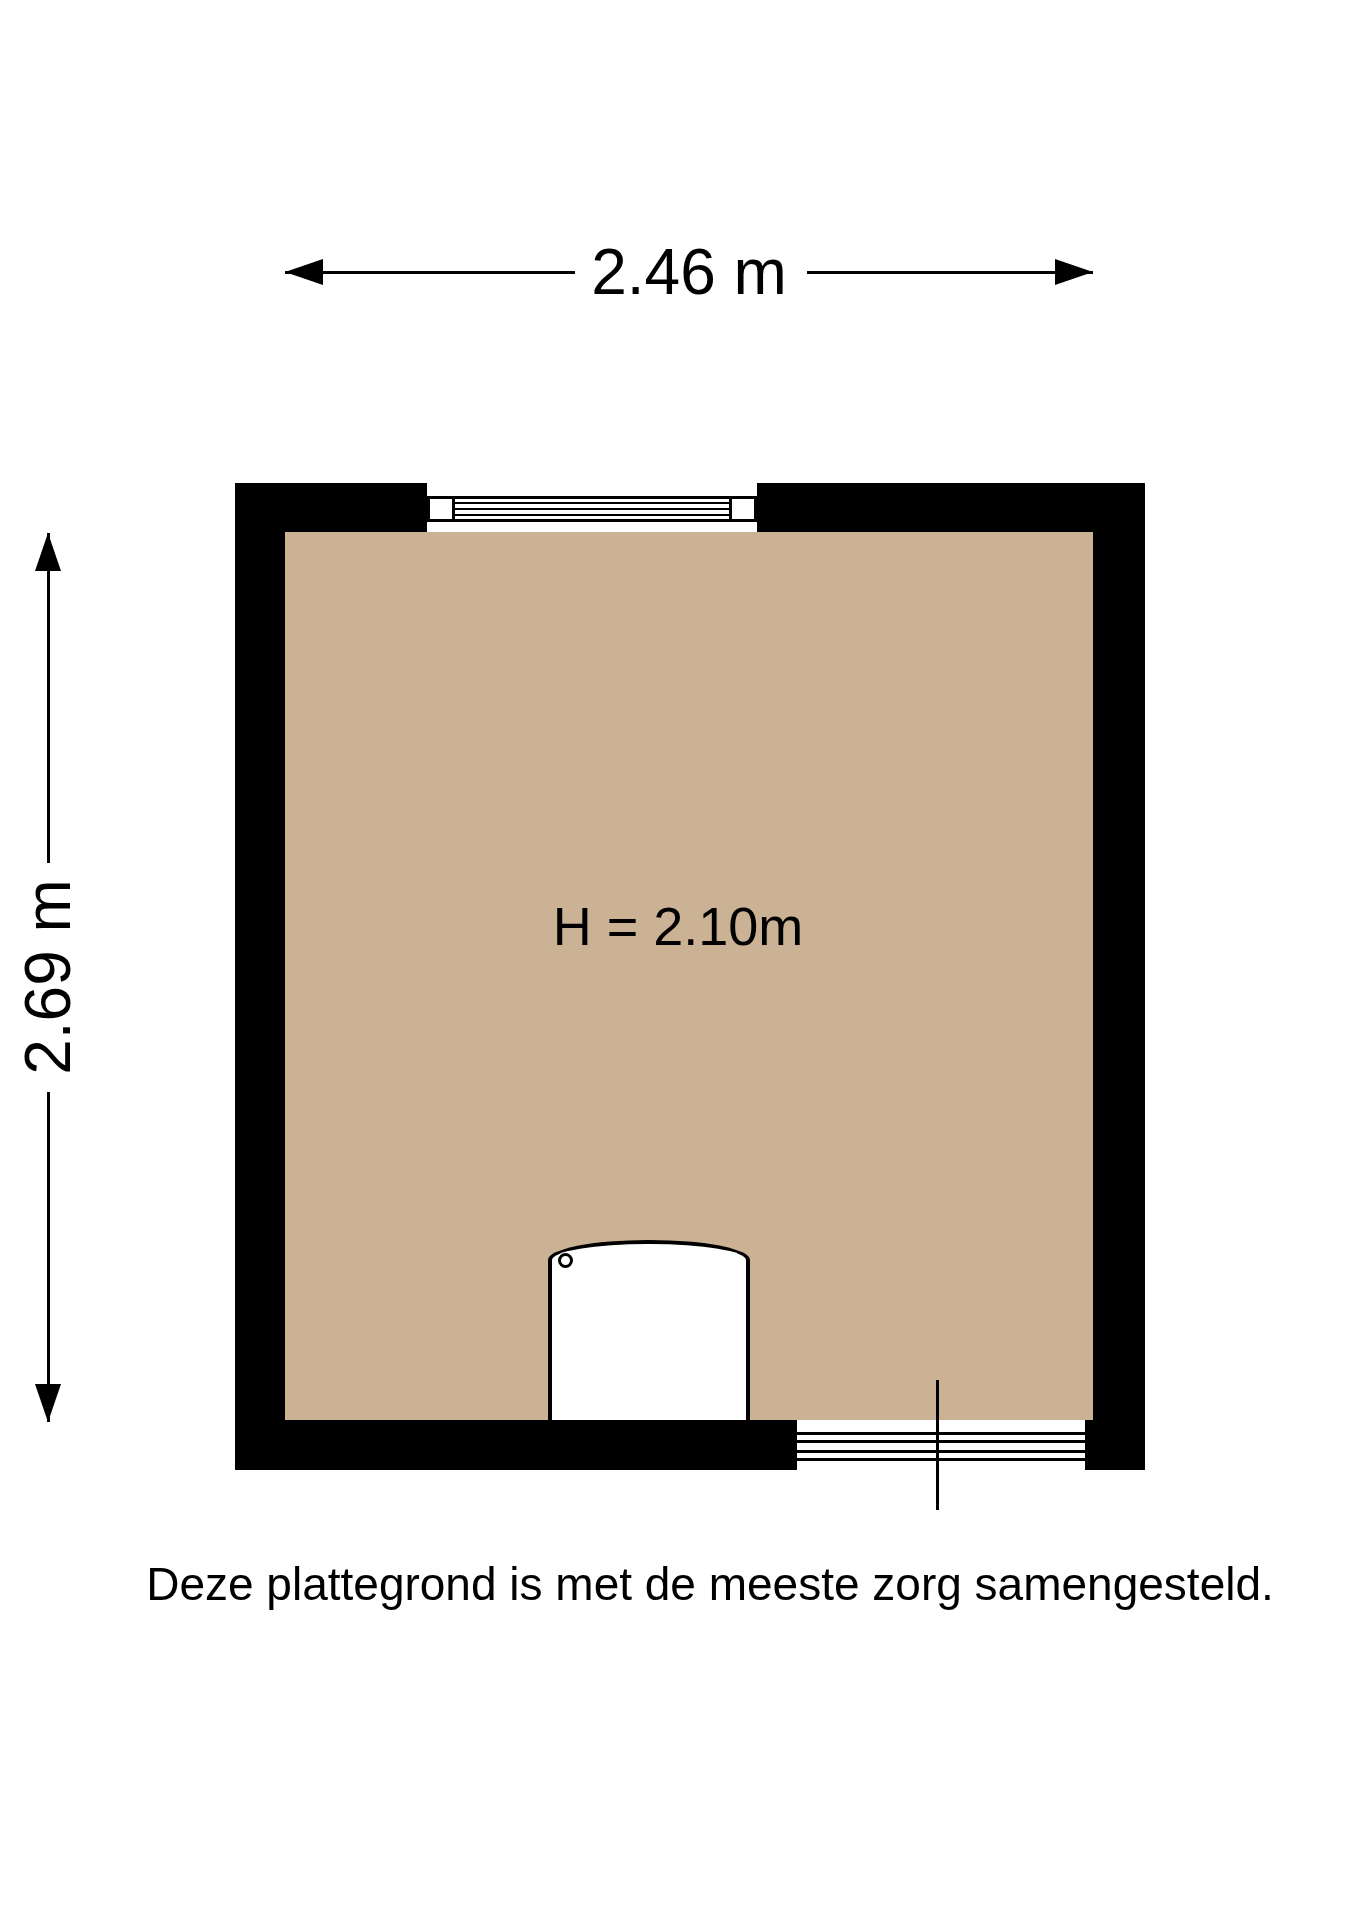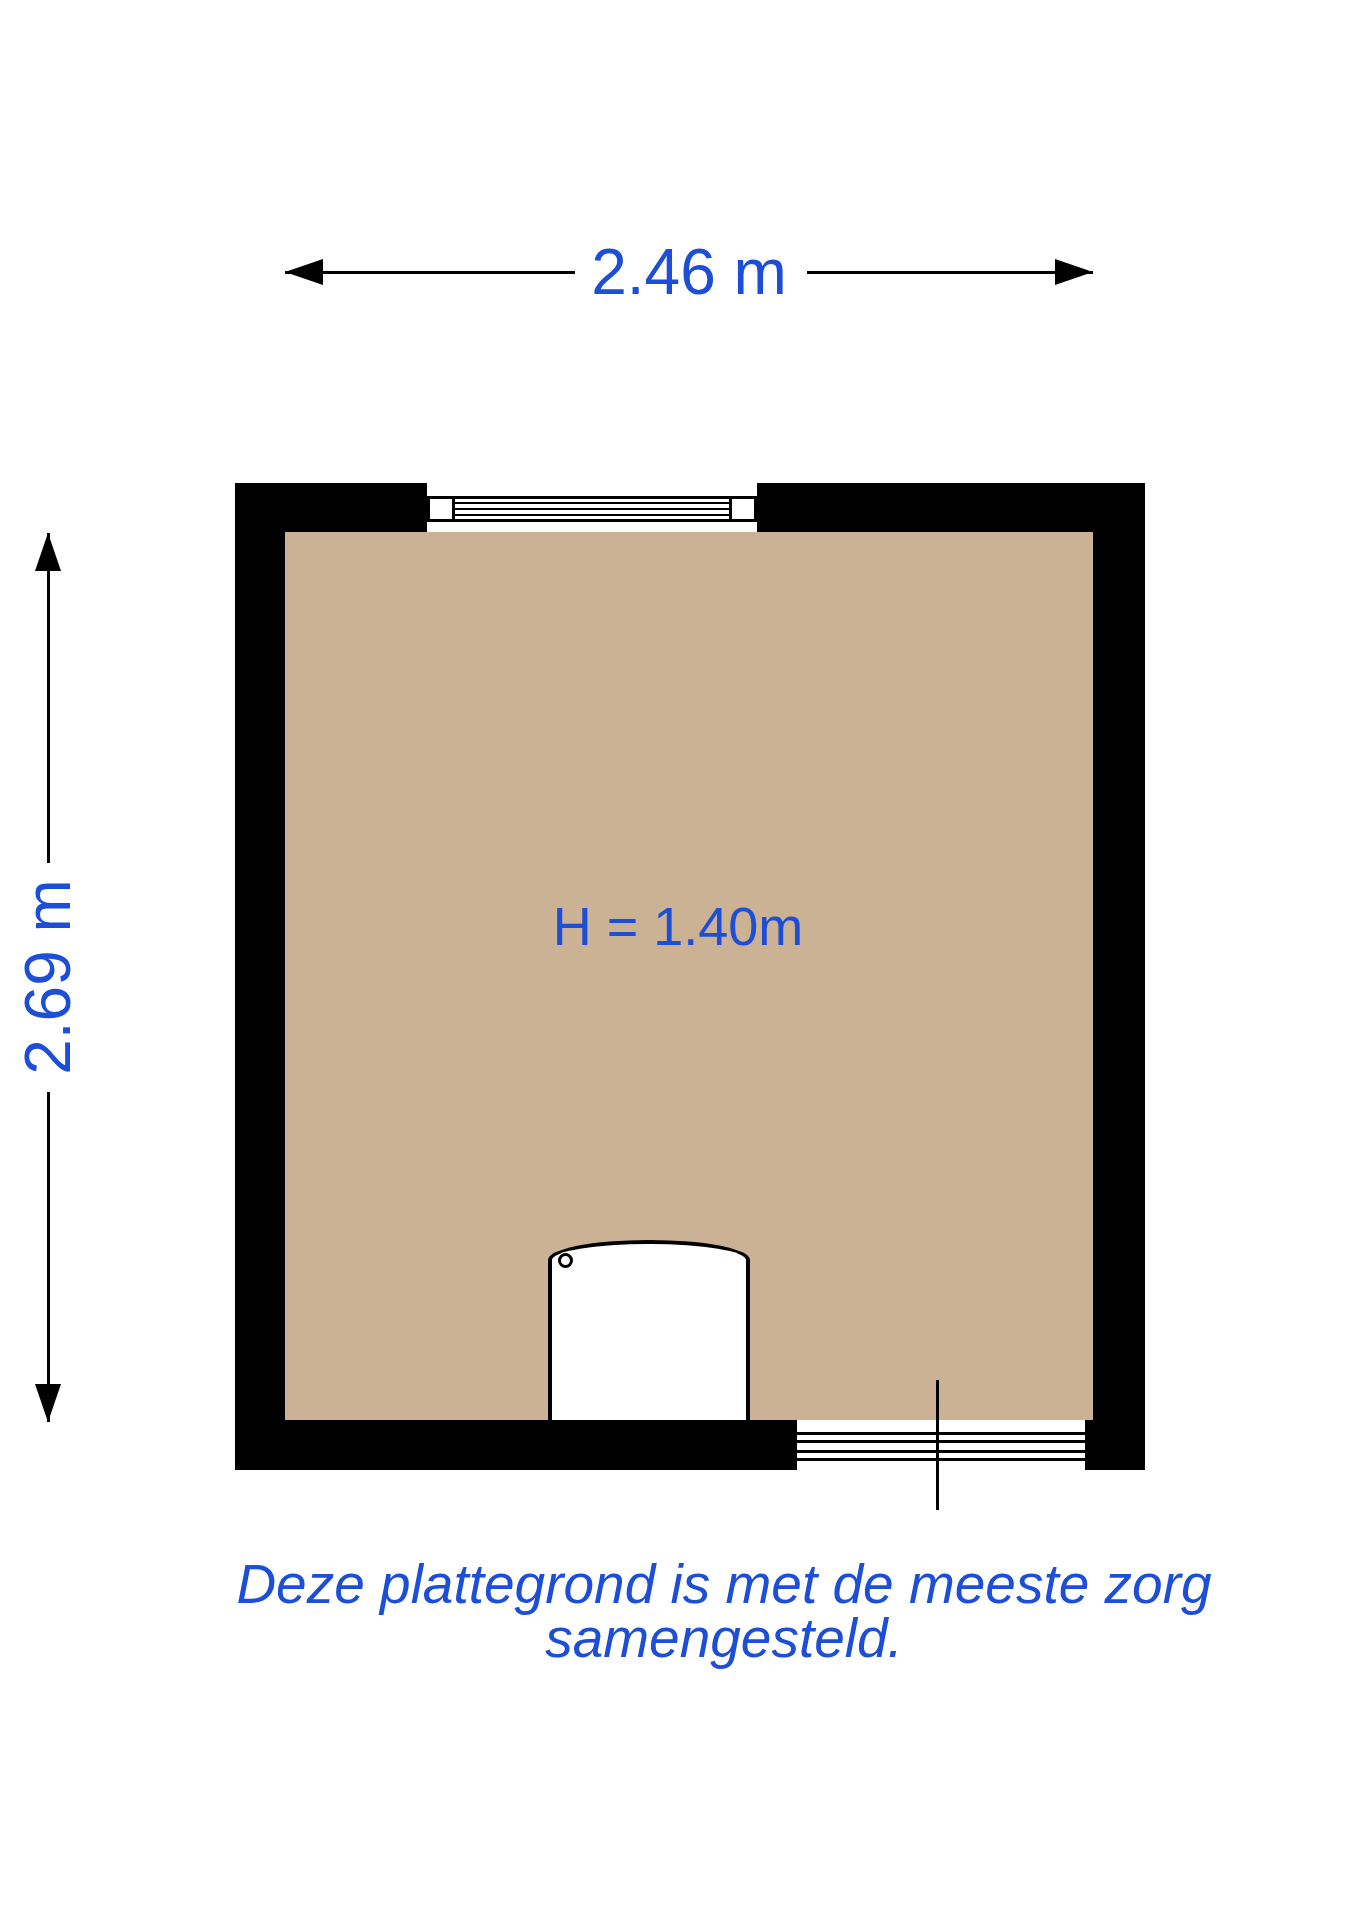--- a/index.html
+++ b/index.html
@@ -1,18 +1,18 @@
 <!DOCTYPE html>
 <html style="--floor: #ccb294; --wall: #000000;"><head>
 <meta charset="utf-8">
 <style>
   html,body{margin:0;padding:0;background:#ffffff;}
   .canvas{
     position:relative;width:1358px;height:1920px;background:#fff;
-    font-family:"Liberation Sans", sans-serif;color:#1d4ed8;overflow:hidden;
+    font-family:"Liberation Sans", sans-serif;color:#000000;overflow:hidden;
   }
   .abs{position:absolute;}
 
   
   .walls{left:235px;top:483px;width:910px;height:987px;background:var(--wall,#000);}
   .floor{left:285px;top:532px;width:808px;height:888px;background:var(--floor,#ccb294);}
 
   
   .window-opening{left:427px;top:483px;width:330px;height:49px;background:#fff;}
   .window-frame{left:427px;top:496px;width:330px;height:26px;background:#fff;border:3px solid #000;box-sizing:border-box;}
@@ -58,21 +58,21 @@
     position:absolute;display:block;white-space:nowrap;
     transform:translate(-50%,-50%) rotate(-90deg);
   }
 
   
   .room-label{left:478px;top:893px;width:400px;text-align:center;}
   .room-name{font-size:66px;line-height:76px;}
   .room-height{font-size:54px;line-height:66px;}
 
   
-  .caption{left:99px;top:1557px;width:1250px;text-align:center;font-size:55px;line-height:54px;font-style:italic;}
+  .caption{left:85px;top:1557px;width:1250px;text-align:center;font-size:46px;line-height:54px;}
 </style>
 </head>
 <body>
 
 <div class="canvas">
 
   <div class="abs arrowhead ah-left"></div>
   <div class="abs dim-line h-line seg1"></div>
   <div class="abs dim-label width">2.46 m</div>
   <div class="abs dim-line h-line seg2"></div>
@@ -102,20 +102,20 @@
   <div class="abs door-line" style="top:1440px;"></div>
   <div class="abs door-line" style="top:1450px;"></div>
   <div class="abs door-line" style="top:1458px;"></div>
   <div class="abs door-post"></div>
 
   <div class="abs appliance">
     <div class="appliance-knob"></div>
   </div>
 
   <div class="abs room-label">
-    <div class="room-height">H = 1.40m</div>
+    <div class="room-height">H = 2.10m</div>
   </div>
 
   <div class="abs caption">
     <div>Deze plattegrond is met de meeste zorg samengesteld.</div>
   </div>
 
 </div>
 
 </body></html>

